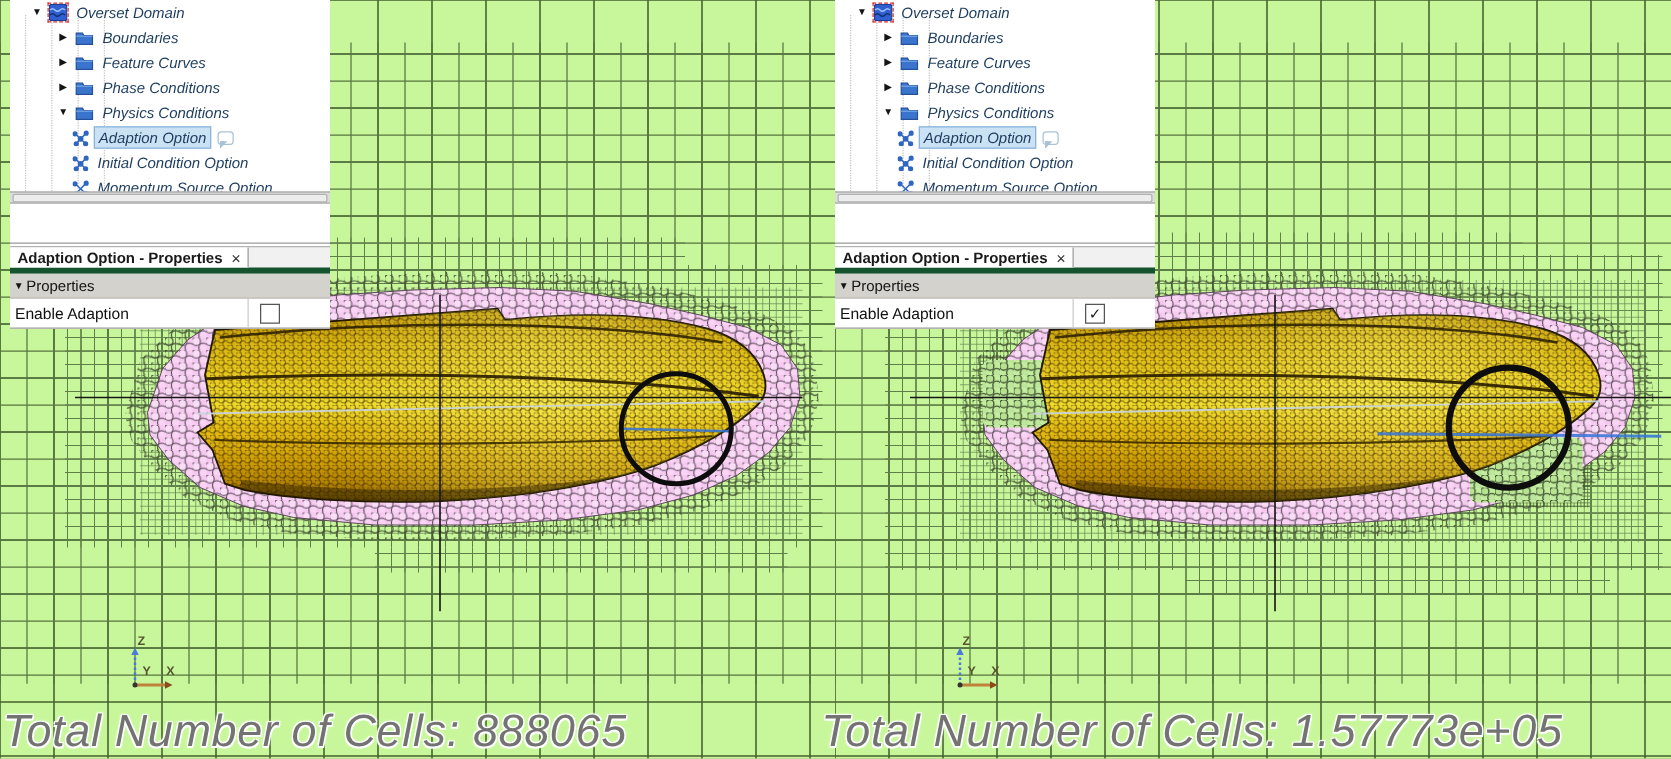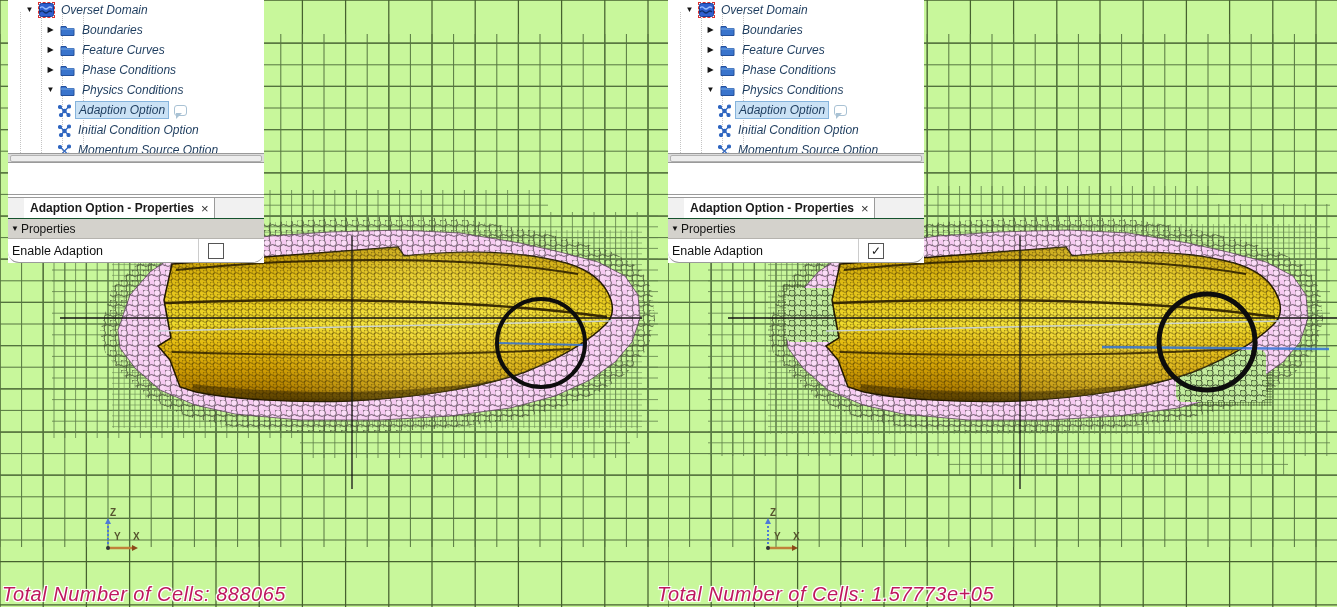--- a/index.html
+++ b/index.html
@@ -33,38 +33,38 @@
   .bubble{width:11px;height:9px;border:1.5px solid #a9c2d4;border-radius:3px;position:relative;
           flex:0 0 auto;background:#fff;}
   .bubble::after{content:"";position:absolute;left:1px;bottom:-4px;border:3px solid transparent;
           border-top-color:#a9c2d4;border-left-color:#a9c2d4;width:0;height:0;}
 
   .graybar{height:10px;background:#dcdcdc;border-top:1px solid #9a9a9a;border-bottom:1px solid #9a9a9a;box-sizing:border-box;}
   .graybar .inner{height:5px;margin:1px 2px;background:#ededed;border:1px solid #b2b2b2;border-radius:2px;}
   .whitegap{height:31px;background:#fff;}
   .sep{height:4px;background:#fff;border-top:1px solid #9a9a9a;border-bottom:1px solid #9a9a9a;box-sizing:border-box;}
 
-  .tabbar{height:21px;background:#f1f1f1;border-bottom:1px solid #14532d;display:flex;box-sizing:border-box;padding-left:16px;}
+  .tabbar{height:21px;background:#f1f1f1;border-bottom:5px solid #14532d;display:flex;box-sizing:border-box;}
   .tab{height:100%;background:#fff;border-right:1px solid #9a9a9a;display:flex;align-items:center;
        padding:0 5px 0 6px;font-weight:bold;font-size:12px;color:#1a1a1a;}
   .tabclose{margin-left:7px;font-weight:normal;font-size:13px;color:#333;cursor:default;}
 
   .propshead{height:20px;background:#d4d2cc;border-bottom:1px solid #b5b3ae;display:flex;
        align-items:center;font-size:12px;color:#141414;box-sizing:border-box;padding-left:3px;}
   .propshead .sarrow{font-size:8px;margin-right:2px;}
   .proprow{height:24px;background:#fff;display:flex;align-items:center;font-size:12.5px;color:#101010;
-       border-bottom:1px solid #9a9a9a;box-sizing:border-box;position:relative;border-radius:11px;}
+       border-bottom:1px solid #9a9a9a;box-sizing:border-box;position:relative;}
   .proprow .plabel{padding-left:4px;}
   .pvalue{position:absolute;left:190px;top:0;bottom:0;right:0;border-left:1px solid #cccccc;
        display:flex;align-items:center;padding-left:9px;}
   .checkbox{width:14px;height:14px;border:1px solid #555;background:#fff;display:flex;
        align-items:center;justify-content:center;font-size:12px;color:#1a1a1a;line-height:1;}
 
   
-  .cells{position:absolute;bottom:1px;font-style:italic;font-size:20px;color:#be185d;z-index:4;
+  .cells{position:absolute;bottom:1px;font-style:italic;font-size:36px;color:#737373;z-index:4;
      text-shadow:-1px -1px 0 #fff,1px -1px 0 #fff,-1px 1px 0 #fff,1px 1px 0 #fff,0 0 3px #fff;
      letter-spacing:0.5px;white-space:nowrap;}
   #cells-left{left:2px;}
   #cells-right{left:657px;}
 </style>
 </head>
 <body>
 
 <div id="app">
 

